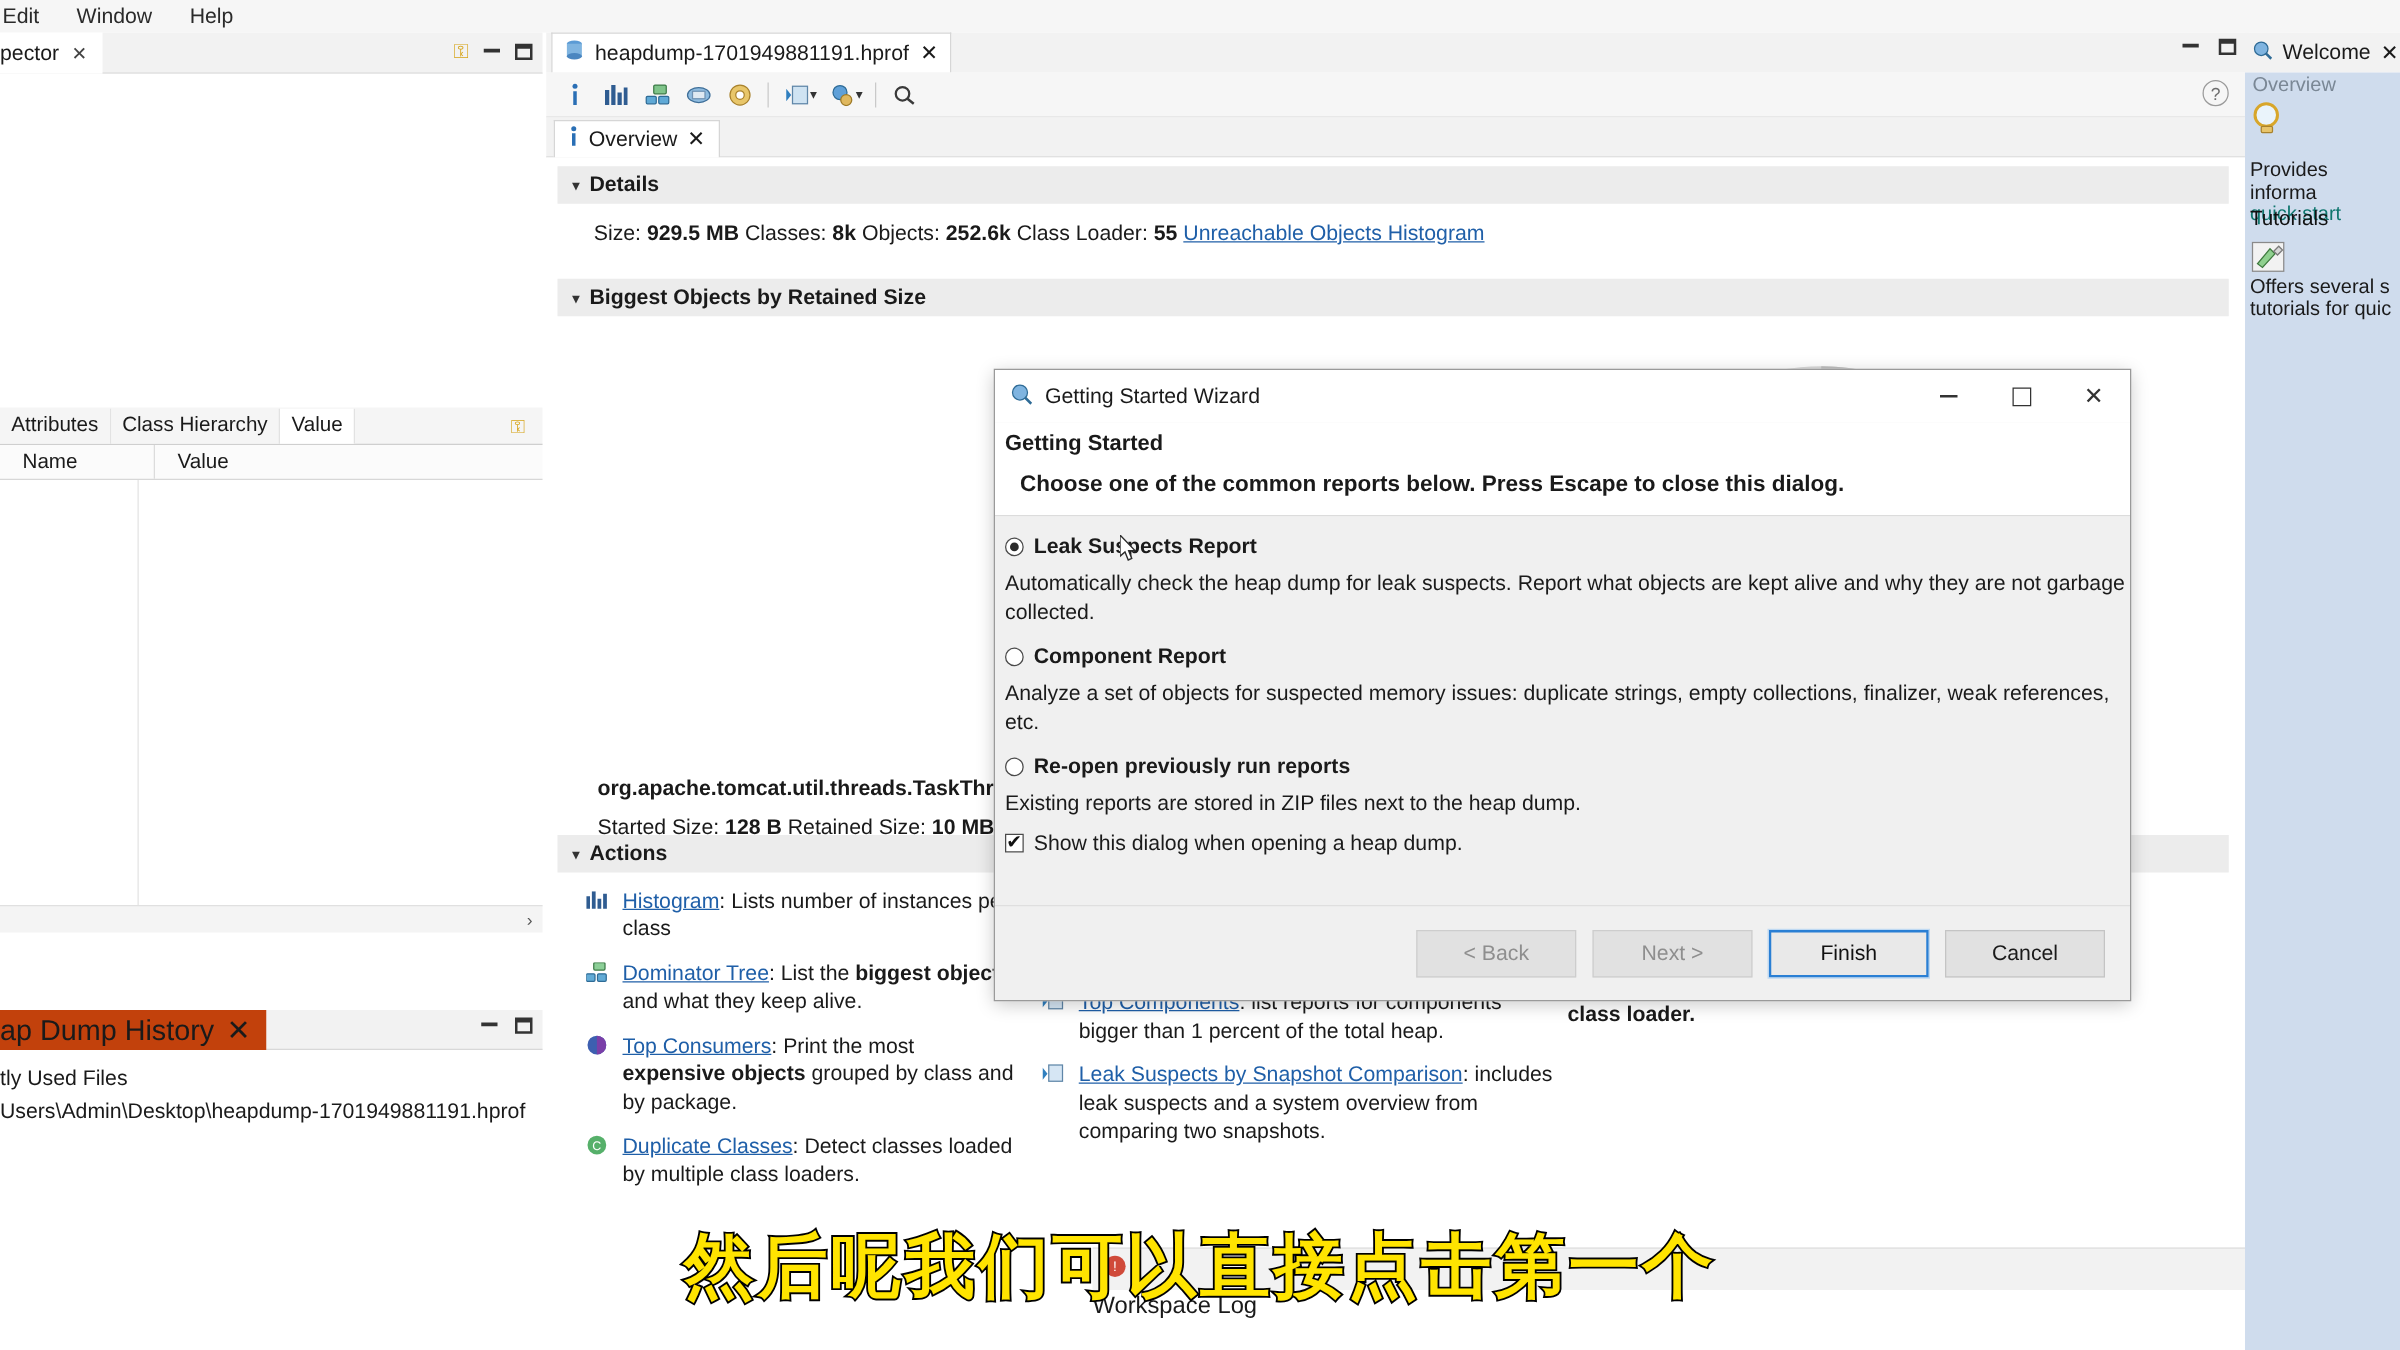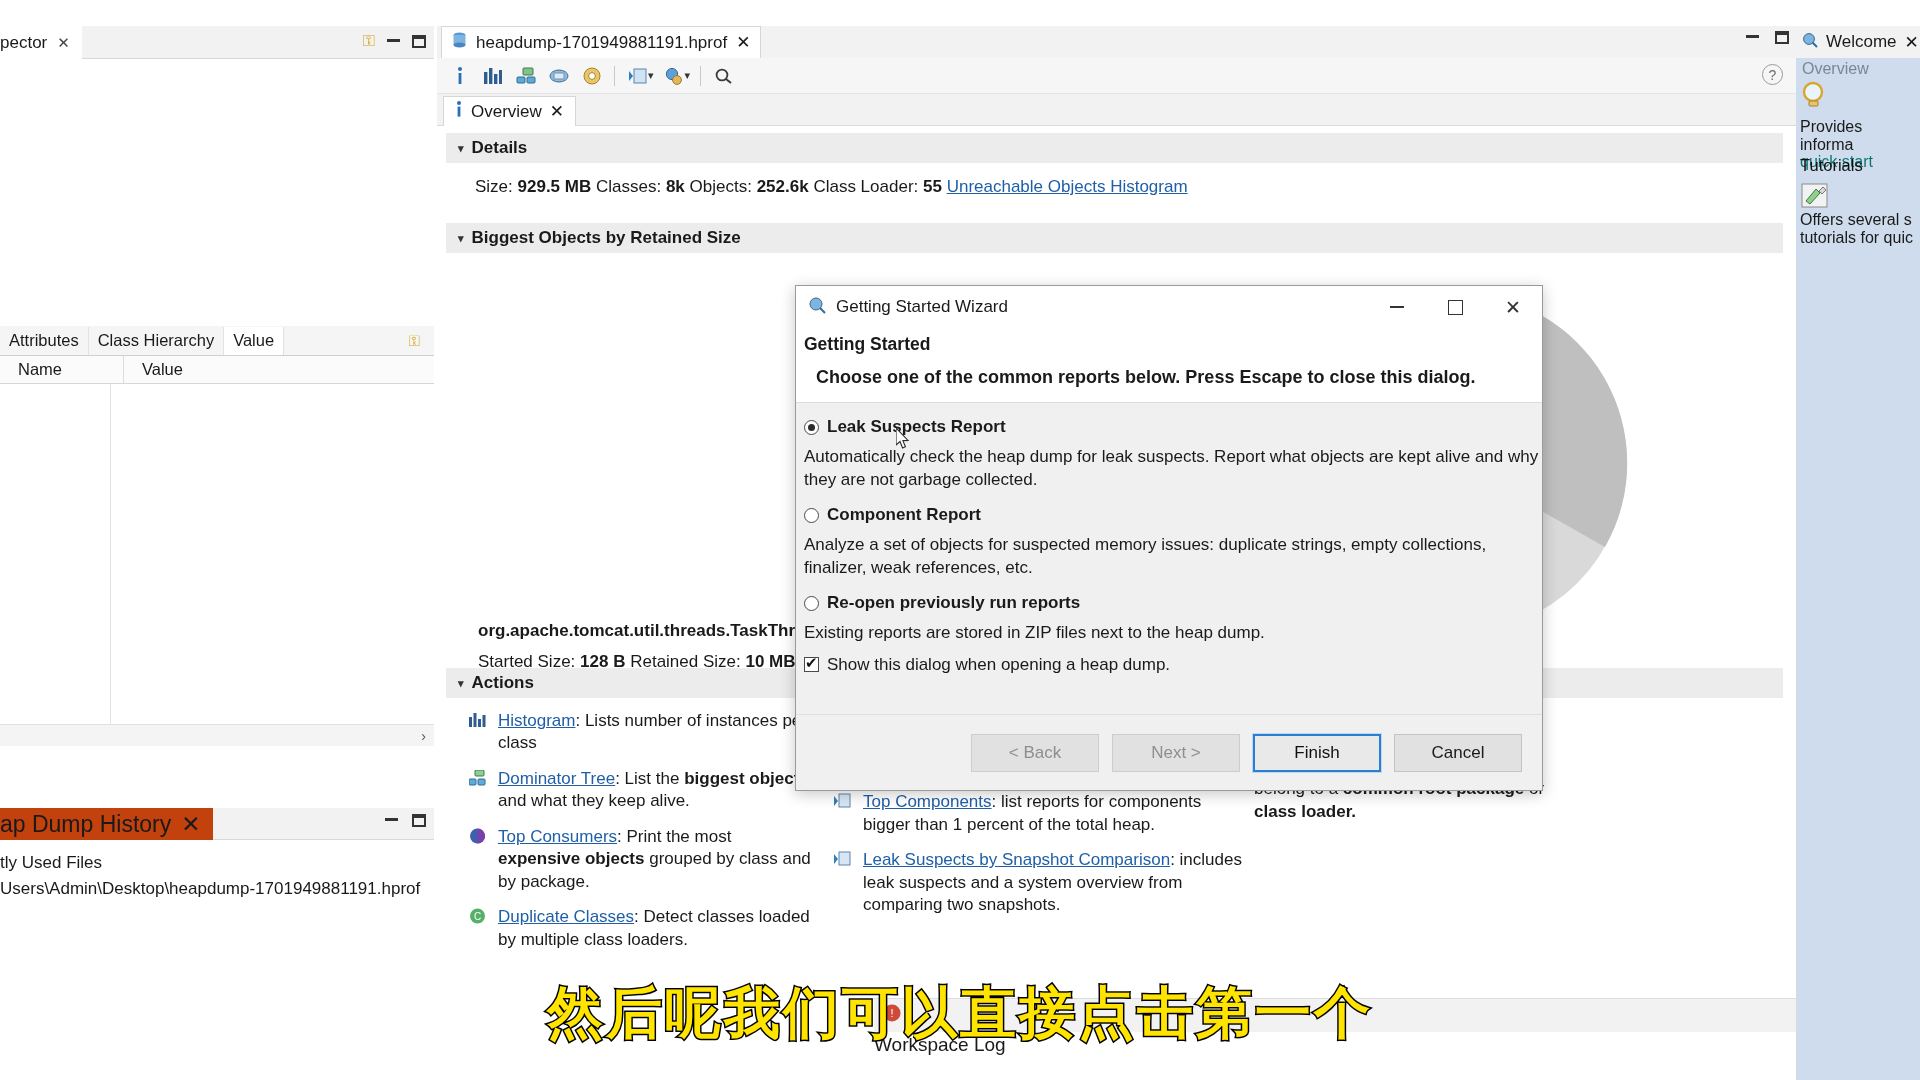--- a/index.html
+++ b/index.html
@@ -176,21 +176,21 @@
   
   .statusbar {
     position: absolute; left: 437px; bottom: 24px; width: 1362px; height: 34px;
     background: #f2f2f2; display: flex; align-items: center;
     border-top: 1px solid #dedede;
   }
   .wslog { position: absolute; left: 437px; bottom: 0px; font-size: 19px; color: #1a1a1a; }
 
   
   .dlg {
-    position: absolute; left: 795px; top: 285px; width: 748px; height: 506px;
+    position: absolute; left: 795px; top: 295px; width: 910px; height: 506px;
     background: #f0f0f0; border: 1px solid #9a9a9a;
     box-shadow: 0 3px 14px rgba(0,0,0,0.22);
   }
   .dlg-title {
     height: 42px; background: #ffffff; display: flex; align-items: center;
     padding-left: 12px; gap: 10px; font-size: 17px;
   }
   .dlg-wctl { position: absolute; right: 0; top: 0; height: 42px; display: flex; align-items: center; }
   .wbtn { width: 58px; height: 42px; display: flex; align-items: center; justify-content: center; font-size: 19px; color:#333;}
   .wbtn .dash { width: 14px; height: 1.5px; background:#333; }
@@ -247,20 +247,25 @@
     font-family: "DejaVu Sans", sans-serif;
   }
 
   .cursor { position: absolute; left: 896px; top: 428px; width: 15px; height: 22px; }
 </style>
 </head>
 <body>
 
 <div id="root">
 
+  <div class="menubar">
+    <span class="mi">Edit</span>
+    <span class="mi">Window</span>
+    <span class="mi">Help</span>
+  </div>
 
   <div class="left-col">
 
     <div class="vtab-bar">
       <div class="vtab">
         <span>pector</span>
         <span class="x">✕</span>
       </div>
       <div class="vtab-tools">
         <span class="pin-ic">⚿</span>
@@ -549,21 +554,21 @@
       <span class="x">✕</span>
     </div>
     <div class="rp-body">
       <div class="rp-faint">Overview</div>
       <div class="rp-ic" style="margin-top:18px">
         <svg width="30" height="30" viewBox="0 0 30 30">
             <circle cx="13" cy="12" r="9" fill="#eaf4fb" stroke="#d8a62a" stroke-width="2.4"></circle>
             <rect x="9" y="21" width="9" height="5" rx="1" fill="#e8c46a" stroke="#a9822c"></rect>
           </svg>
       </div>
-      <div class="rp-tx" style="margin-top:8px">Provides informa</div>
+      <div class="rp-tx" style="margin-top:18px">Provides informa</div>
       <div style="position:relative;height:22px">
         <span class="rp-tx" style="position:absolute;left:0;top:-2px;color:#0f766e">quick start</span>
         <span class="rp-h" style="position:absolute;left:0;top:1px">Tutorials</span>
       </div>
       <div class="rp-ic" style="margin-top:4px">
         <svg width="30" height="28" viewBox="0 0 30 28">
             <rect x="2" y="2" width="25" height="23" fill="#f2f2f2" stroke="#8a8a8a"></rect>
             <path d="M6 19 L16 7 L20 11 L10 22 Z" fill="#8fd08f" stroke="#3f7a3f"></path>
             <path d="M19 9 l4 -4 l3 3 l-4 4 z" fill="#d8d8d8" stroke="#7a7a7a"></path>
           </svg>

